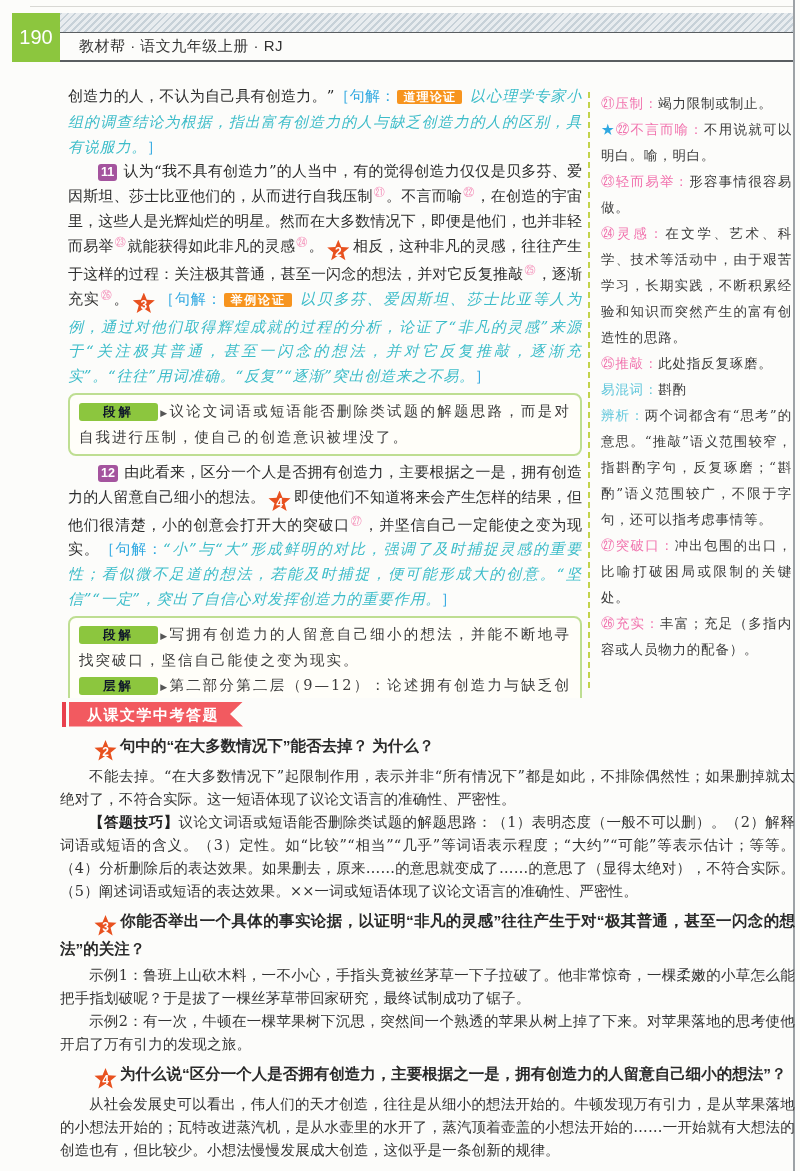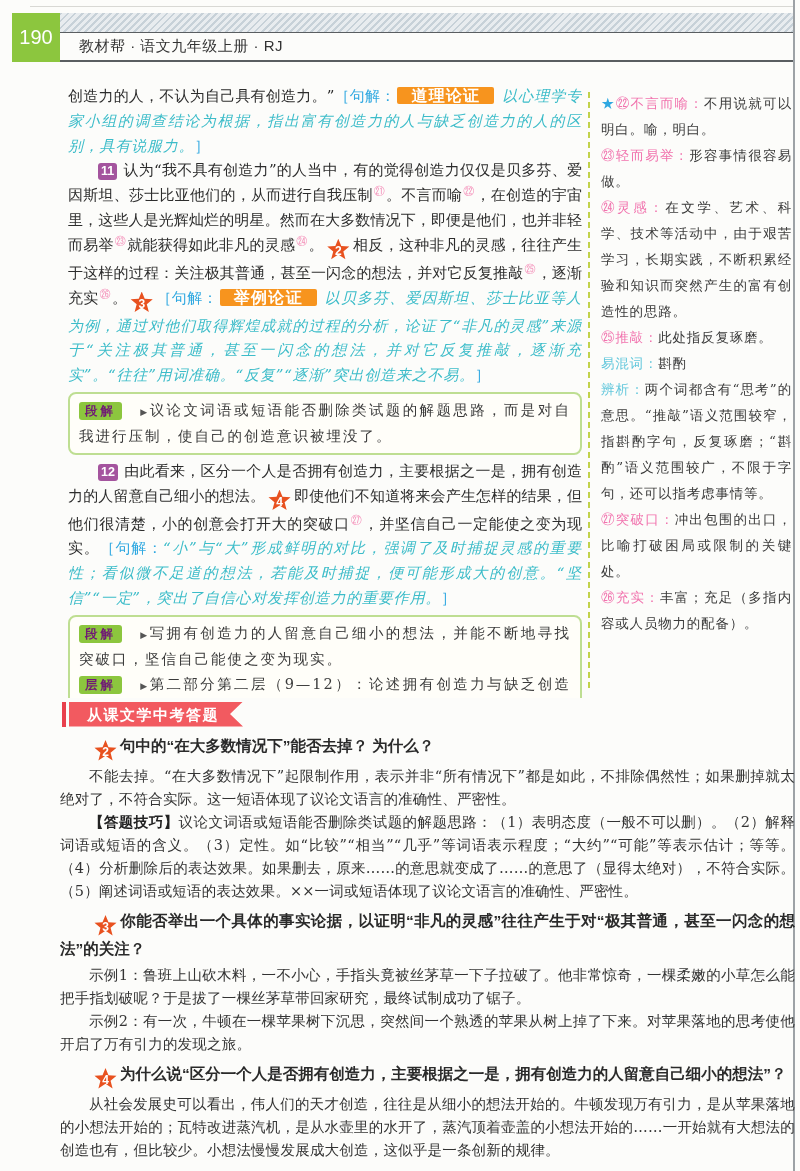--- a/index.html
+++ b/index.html
@@ -35,21 +35,21 @@
     font-size:15px;line-height:24.8px;color:#2d2d2d;text-align:justify;
   }
   .main p{margin:0;}
   .indent{text-indent:2em;}
 
   
   .sg-body{color:#2d2d2d;}
   .sg-blue{color:#2fa8e1;}
   .sg-method{
     background:#f7941e;color:#fff;font-family:"Liberation Sans",sans-serif;
-    font-weight:700;font-size:16px;padding:0 14px;margin:0 2px;border-radius:2px;letter-spacing:1px;
+    font-weight:700;font-size:12px;padding:0 6px;margin:0 2px;border-radius:2px;letter-spacing:1px;
   }
   .sg-anno{color:#3cbcc9;font-style:italic;letter-spacing:0.8px;}
   .sg-sup{color:#f48fb9;font-size:11px;vertical-align:5px;line-height:0;margin:0 1px;font-style:normal;}
   .sg-pbadge{
     display:inline-block;background:#a4549e;color:#fff;font-family:"Liberation Sans",sans-serif;
     font-weight:700;font-size:12.5px;line-height:17px;padding:0 3px;border-radius:3px;
     margin-right:6px;text-indent:0;
   }
   .sg-star{
     position:relative;z-index:0;display:inline-block;width:23px;height:22px;margin:0 3px;
@@ -63,23 +63,23 @@
 
   
   .gbox{
     border:2px solid #bede92;border-radius:8px;background:#fffef9;
     padding:4px 9px;margin:4px 0;
   }
   .gbox p{
     margin:0;font-size:14.5px;line-height:24.4px;letter-spacing:2px;color:#3b3b3b;text-align:justify;
   }
   .lbl{
-    display:inline-block;background:#8cc63e;color:#701a75;font-family:"Liberation Sans",sans-serif;
-    font-weight:700;font-size:12.5px;line-height:18px;padding:0 6px;border-radius:3px;
-    letter-spacing:3px;margin-right:16px;text-indent:0;
+    display:inline-block;background:#8cc63e;color:#0f172a;font-family:"Liberation Sans",sans-serif;
+    font-weight:700;font-size:12.5px;line-height:18px;padding:0 24px;border-radius:3px;
+    letter-spacing:3px;margin-right:0;text-indent:0;
   }
   .arr{color:#555;font-size:9px;margin:0 2px;letter-spacing:0;}
 
   
   .divider{position:absolute;left:588px;top:92px;height:596px;width:0;border-left:2px dashed #c2d24b;}
 
   
   .sidebar{
     position:absolute;left:601px;top:90px;width:191px;height:600px;overflow:hidden;
     font-size:13.5px;line-height:26px;color:#3a3a3a;text-align:justify;letter-spacing:0.8px;
@@ -135,20 +135,21 @@
   <div class="gbox">
     <p><span class="lbl">段解</span><span class="arr">▶</span><span>写拥有创造力的人留意自己细小的想法，并能不断地寻找突破口，坚信自己能使之变为现实。</span></p>
     <p><span class="lbl">层解</span><span class="arr">▶</span><span>第二部分第二层（9—12）：论述拥有创造力与缺乏创造力的人的区别。</span></p>
 
   </div>
 </div>
 
 <div class="divider"></div>
 
 <div class="sidebar">
+  <p><span class="sg-pink">㉑压制：</span><span class="sg-def">竭力限制或制止。</span></p>
   <p><span class="sg-bstar">★</span><span class="sg-pink">㉒不言而喻：</span><span class="sg-def">不用说就可以明白。喻，明白。</span></p>
   <p><span class="sg-pink">㉓轻而易举：</span><span class="sg-def">形容事情很容易做。</span></p>
   <p><span class="sg-pink">㉔灵感：</span><span class="sg-def">在文学、艺术、科学、技术等活动中，由于艰苦学习，长期实践，不断积累经验和知识而突然产生的富有创造性的思路。</span></p>
   <p><span class="sg-pink">㉕推敲：</span><span class="sg-def">此处指反复琢磨。</span></p>
   <p><span class="sg-cyan">易混词：</span><span class="sg-def">斟酌</span></p>
   <p><span class="sg-cyan">辨析：</span><span class="sg-def">两个词都含有“思考”的意思。“推敲”语义范围较窄，指斟酌字句，反复琢磨；“斟酌”语义范围较广，不限于字句，还可以指考虑事情等。</span></p>
   <p><span class="sg-pink">㉗突破口：</span><span class="sg-def">冲出包围的出口，比喻打破困局或限制的关键处。</span></p>
   <p><span class="sg-pink">㉖充实：</span><span class="sg-def">丰富；充足（多指内容或人员物力的配备）。</span></p>
 </div>
 

